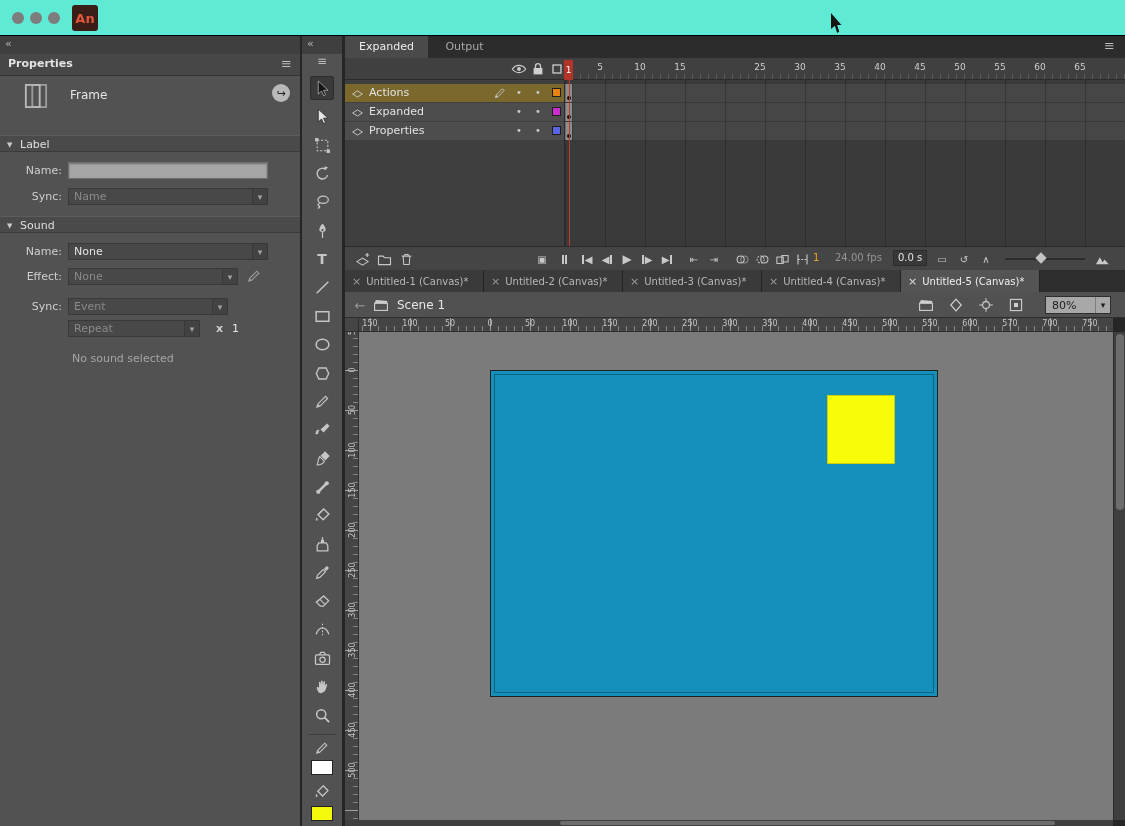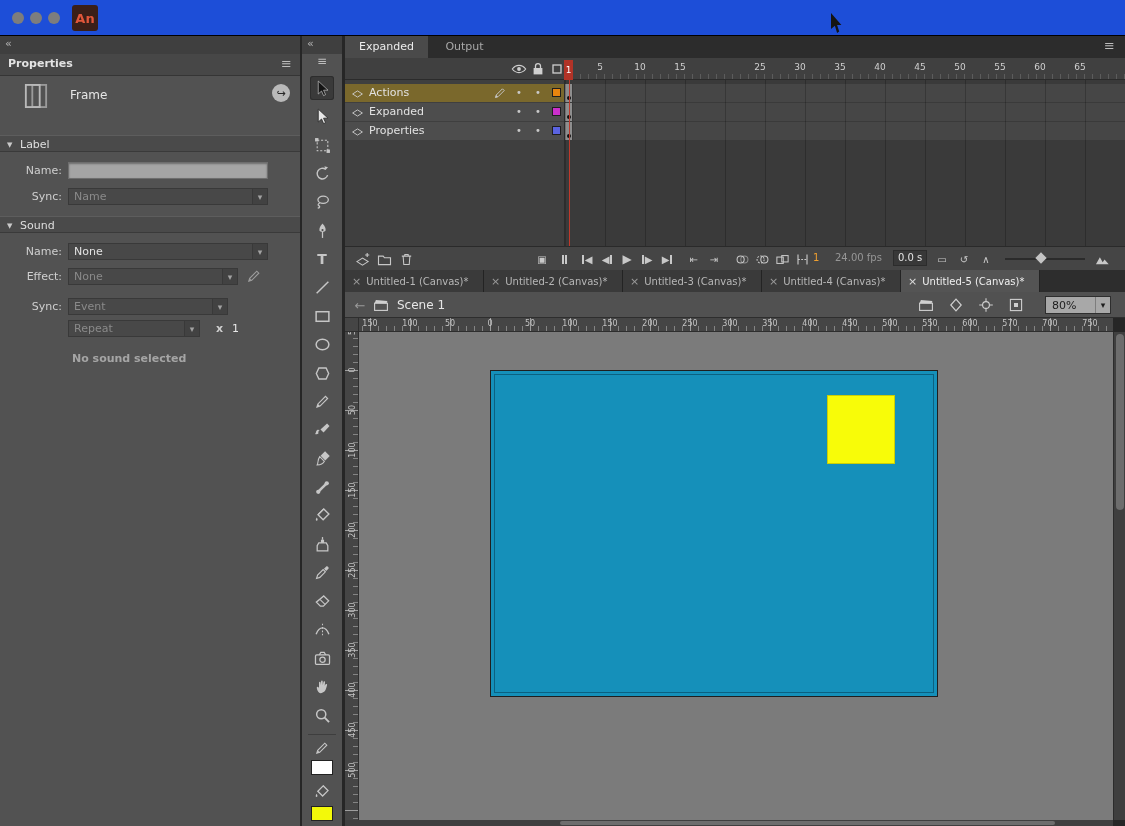--- a/index.html
+++ b/index.html
@@ -1,21 +1,21 @@
 <!DOCTYPE html>
 <html><head>
 <meta charset="utf-8">
 <style>
   * { margin:0; padding:0; box-sizing:border-box; }
   html,body { width:1125px; height:826px; overflow:hidden; }
   body { font-family:"DejaVu Sans","Liberation Sans",sans-serif; background:#262626; position:relative; font-size:11px; color:#d6d6d6; }
   .app { position:absolute; inset:0; }
 
   
-  .titlebar { position:absolute; left:0; top:0; width:1125px; height:36px; background:#1d4ed8; border-bottom:1px solid #000; }
+  .titlebar { position:absolute; left:0; top:0; width:1125px; height:36px; background:#5eead4; border-bottom:1px solid #000; }
   .tl { position:absolute; top:12px; width:12px; height:12px; border-radius:50%; background:#7d7d7d; }
   .tl1{left:12px;} .tl2{left:30px;} .tl3{left:48px;}
   .applogo { position:absolute; left:72px; top:5px; width:26px; height:26px; background:#3a1f18; color:#e0563a; font-weight:bold; font-size:13px; display:flex; align-items:center; justify-content:center; border-radius:3px; }
 
   
   .props { position:absolute; left:0; top:36px; width:300px; height:790px; background:#525252; }
   .phead { position:absolute; left:0; top:0; width:100%; height:18px; background:#3f3f3f; }
   .collapse { position:absolute; left:5px; top:1px; color:#b5b5b5; font-size:11px; cursor:default; }
   .ptabrow { position:absolute; left:0; top:18px; width:100%; height:22px; background:#474747; border-bottom:1px solid #353535; }
   .ptab { position:absolute; left:8px; top:3px; font-size:11px; color:#e3e3e3; font-weight:bold; }
@@ -32,21 +32,21 @@
   .plabel { position:absolute; left:0; top:2px; width:62px; text-align:right; font-size:11px; color:#cfcfcf; }
   .pinput { position:absolute; left:68px; top:0; width:200px; height:17px; background:#a5a5a5; border:1px solid #6e6e6e; box-shadow:inset 0 1px 2px rgba(0,0,0,.35); font-size:11px; color:#1c1c1c; padding:0 4px; }
   .pdrop { position:absolute; top:0; height:17px; background:#484848; border:1px solid #393939; display:flex; align-items:center; }
   .pdtext { flex:1; padding-left:5px; font-size:11px; color:#8a8a8a; overflow:hidden; white-space:nowrap; }
   .pdtext.lit { color:#e2e2e2; }
   .pdarr { width:15px; height:100%; border-left:1px solid #393939; color:#a2a2a2; font-size:9px; display:flex; align-items:center; justify-content:center; background:#424242; }
   .editfx { position:absolute; left:246px; top:0; width:16px; height:16px; opacity:.65; }
   .editfx svg { width:100%; height:100%; }
   .xlab { position:absolute; left:216px; top:2px; color:#cfcfcf; font-weight:bold; }
   .xval { position:absolute; left:232px; top:2px; color:#e8e8e8; }
-  .soundstatus { position:absolute; left:72px; top:316px; font-size:11px; color:#a5a5a5;font-weight:bold; }
+  .soundstatus { position:absolute; left:72px; top:316px; font-size:11px; color:#a5a5a5; }
 
   
   .tools { position:absolute; left:302px; top:36px; width:40px; height:790px; background:#525252; }
   .tmenu { position:absolute; left:0; top:18px; width:100%; text-align:center; color:#bdbdbd; font-size:12px; height:18px; }
   .tool { position:absolute; left:8px; width:24px; height:24px; border-radius:3px; display:flex; align-items:center; justify-content:center; }
   .tool.active { background:#3a3a3a; box-shadow:inset 0 0 0 1px #2d2d2d; }
   .ticn { width:17px; height:17px; display:flex; align-items:center; justify-content:center; }
   .ticn svg { width:17px; height:17px; }
   .tglyph { font-size:14px; font-weight:bold; color:#c6c6c6; }
   .tooldivider { position:absolute; left:6px; top:698px; width:28px; height:1px; background:#3e3e3e; }

